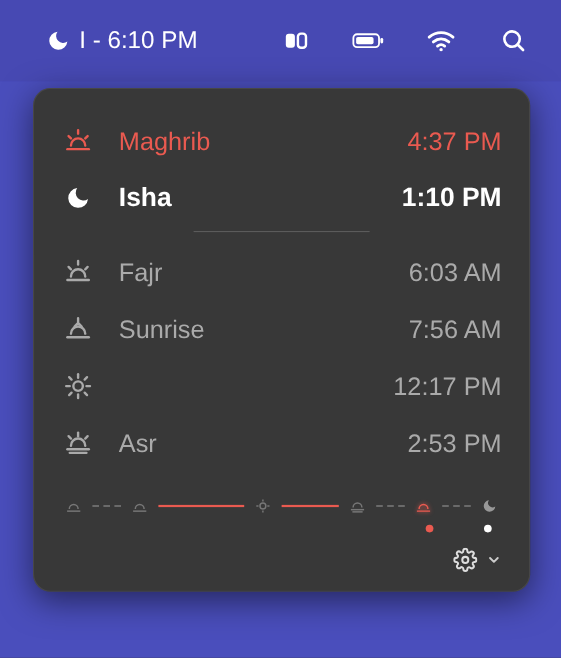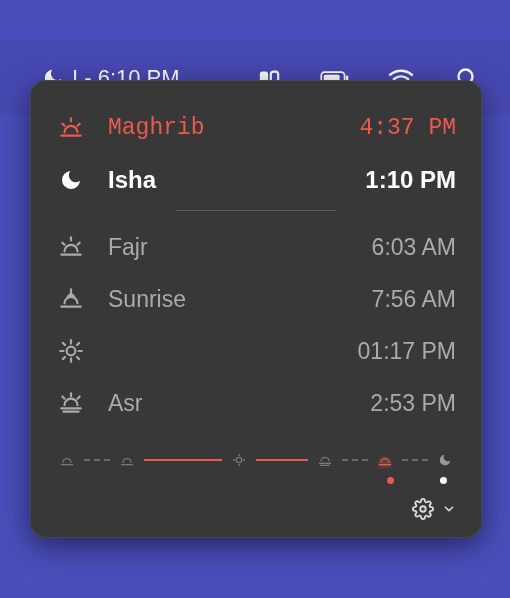--- a/index.html
+++ b/index.html
@@ -10,21 +10,20 @@
     position: relative;
   }
   .menubar {
     height: 74px;
     display: flex;
     align-items: center;
     padding: 0 28px 0 42px;
     gap: 16px;
     color: #fff;
     background: #4749b3;
-    margin-top: 41px;
   }
   .menubar .left {
     display: flex;
     align-items: center;
     gap: 8px;
     font-size: 22px;
     font-weight: 500;
   }
   .menubar .spacer { flex: 1; }
   .menubar .icon { display: inline-flex; align-items: center; justify-content: center; }
@@ -46,21 +45,21 @@
     display: flex;
     align-items: center;
     height: 52px;
     font-size: 23px;
     gap: 22px;
   }
   .row .ricon { width: 30px; display:flex; align-items:center; justify-content:center; }
   .row .rname { flex: 0 0 auto; }
   .row .rfill { flex: 1; }
   .row .rtime { font-variant-numeric: tabular-nums; }
-  .row.accent { color: #ea5a50; font-weight: 500; font-family: Liberation Mono, monospace; }
+  .row.accent { color: #ea5a50; font-weight: 500; }
   .row.current { color: #fff; font-weight: 700; font-size: 24px; text-align: center; }
   .divider {
     height: 1px;
     background: rgba(255,255,255,0.18);
     margin: 4px auto 10px auto;
     width: 160px;
   }
 
   .timeline {
     display: flex;
@@ -212,21 +211,21 @@
           <line x1="12" y1="19" x2="12" y2="22"></line>
         <line x1="2" y1="12" x2="5" y2="12"></line>
           <line x1="19" y1="12" x2="22" y2="12"></line>
         <line x1="4.5" y1="4.5" x2="6.5" y2="6.5"></line>
           <line x1="17.5" y1="17.5" x2="19.5" y2="19.5"></line>
         <line x1="4.5" y1="19.5" x2="6.5" y2="17.5"></line>
           <line x1="17.5" y1="6.5" x2="19.5" y2="4.5"></line>
       </svg>
     </span>
     <span class="rfill"></span>
-    <span class="rtime">01:17 PM</span>
+    <span class="rtime">12:17 PM</span>
   </div>
 
   <div class="row">
     <span class="ricon">
       <svg width="26" height="26" viewBox="0 0 24 24" fill="none" stroke="#aaa" stroke-width="2" stroke-linecap="round">
         <path d="M6 14a6 6 0 0 1 12 0"></path>
           <line x1="3" y1="17" x2="21" y2="17"></line>
           <line x1="5" y1="20" x2="19" y2="20"></line>
         <line x1="12" y1="3" x2="12" y2="6"></line>
           <line x1="4" y1="6" x2="6" y2="8"></line>

